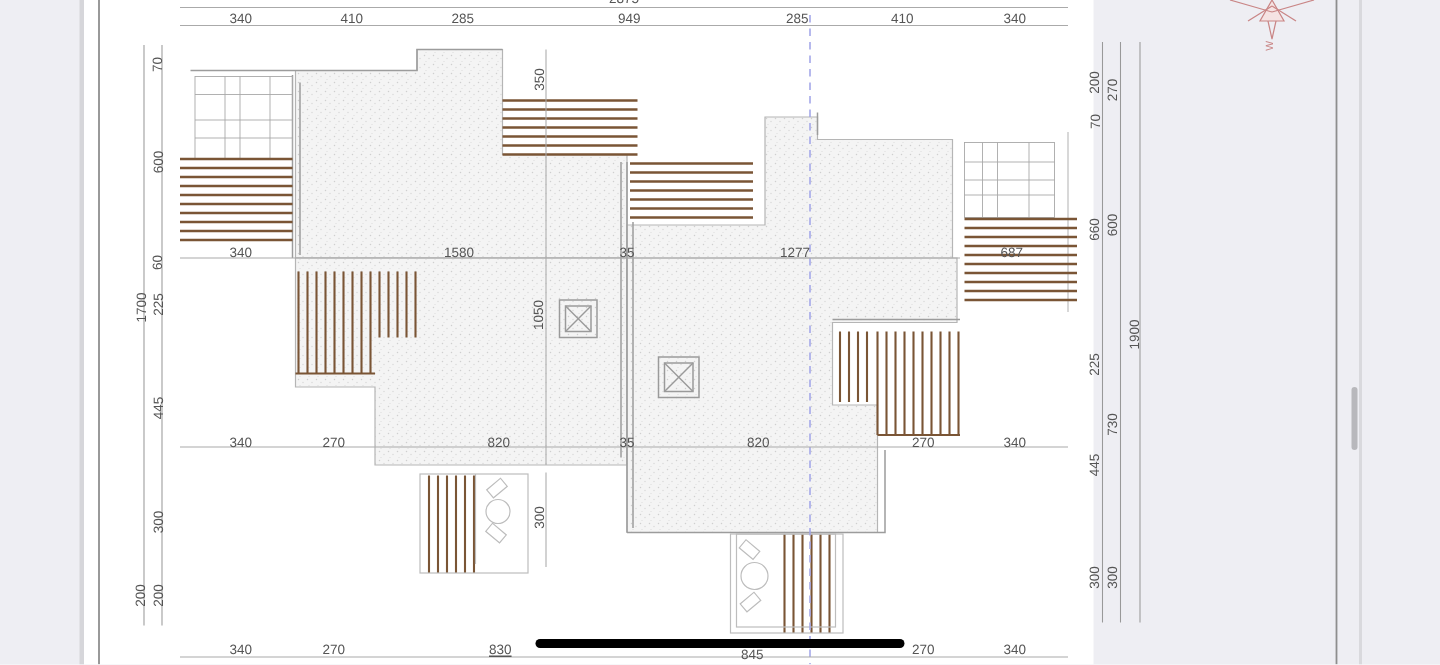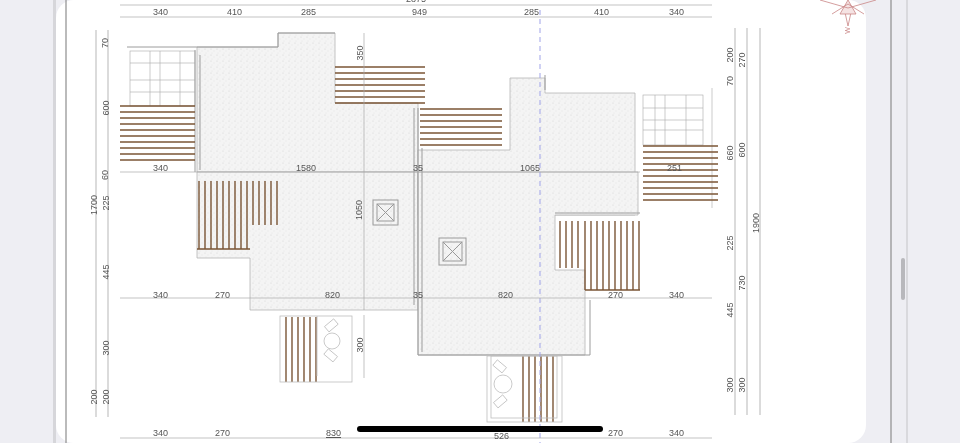--- a/index.html
+++ b/index.html
@@ -1,19 +1,19 @@
 <!DOCTYPE html>
 <html><head>
 <meta charset="utf-8">
 <style>
   html,body{margin:0;padding:0;}
   body{width:960px;height:443px;overflow:hidden;background:#eeeef3;font-family:"Liberation Sans",sans-serif;position:relative;}
   .viewer{position:absolute;left:0;top:0;width:960px;height:443px;background:#eeeef3;}
   .page-left-shadow{position:absolute;left:53px;top:0;width:3px;height:443px;background:#d6d6da;}
-  .page{position:absolute;left:56px;top:0;width:810px;height:443px;background:#ffffff;border-radius:18px;}
+  .page{position:absolute;left:56px;top:0;width:673px;height:443px;background:#ffffff;}
   .page-right-edge{position:absolute;left:906px;top:0;width:2px;height:443px;background:#d9d9dd;}
   .scrollbar{position:absolute;left:901px;top:258px;width:4px;height:42px;border-radius:2px;background:#b8b8bc;}
   .home-indicator{position:absolute;left:357px;top:426px;width:246px;height:6px;border-radius:3px;background:#000;}
 </style>
 </head>
 <body>
 
 <div class="viewer">
   <div class="page-left-shadow"></div>
   <div class="page">
@@ -233,35 +233,35 @@
       <span style="position:absolute;left:227px;top:7px;">410</span>
       <span style="position:absolute;left:301px;top:7px;">285</span>
       <span style="position:absolute;left:412px;top:7px;">949</span>
       <span style="position:absolute;left:524px;top:7px;">285</span>
       <span style="position:absolute;left:594px;top:7px;">410</span>
       <span style="position:absolute;left:669px;top:7px;">340</span>
 
       <span style="position:absolute;left:153px;top:163px;">340</span>
       <span style="position:absolute;left:296px;top:163px;">1580</span>
       <span style="position:absolute;left:413px;top:163px;">35</span>
-      <span style="position:absolute;left:520px;top:163px;">1065</span>
-      <span style="position:absolute;left:667px;top:163px;">251</span>
+      <span style="position:absolute;left:520px;top:163px;">1277</span>
+      <span style="position:absolute;left:667px;top:163px;">687</span>
 
       <span style="position:absolute;left:153px;top:290px;">340</span>
       <span style="position:absolute;left:215px;top:290px;">270</span>
       <span style="position:absolute;left:325px;top:290px;">820</span>
       <span style="position:absolute;left:413px;top:290px;">35</span>
       <span style="position:absolute;left:498px;top:290px;">820</span>
       <span style="position:absolute;left:608px;top:290px;">270</span>
       <span style="position:absolute;left:669px;top:290px;">340</span>
 
       <span style="position:absolute;left:153px;top:428px;">340</span>
       <span style="position:absolute;left:215px;top:428px;">270</span>
       <span style="position:absolute;left:326px;top:428px;text-decoration:underline;">830</span>
-      <span style="position:absolute;left:494px;top:431px;">526</span>
+      <span style="position:absolute;left:494px;top:431px;">845</span>
       <span style="position:absolute;left:608px;top:428px;">270</span>
       <span style="position:absolute;left:669px;top:428px;">340</span>
 
       <span style="position:absolute;left:84px;top:200px;transform:rotate(-90deg);">1700</span>
       <span style="position:absolute;left:86px;top:392px;transform:rotate(-90deg);">200</span>
       <span style="position:absolute;left:100px;top:38px;transform:rotate(-90deg);">70</span>
       <span style="position:absolute;left:98px;top:103px;transform:rotate(-90deg);">600</span>
       <span style="position:absolute;left:100px;top:170px;transform:rotate(-90deg);">60</span>
       <span style="position:absolute;left:98px;top:198px;transform:rotate(-90deg);">225</span>
       <span style="position:absolute;left:98px;top:267px;transform:rotate(-90deg);">445</span>

